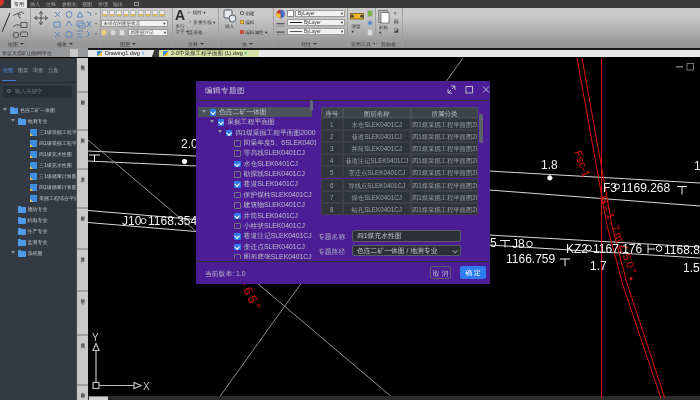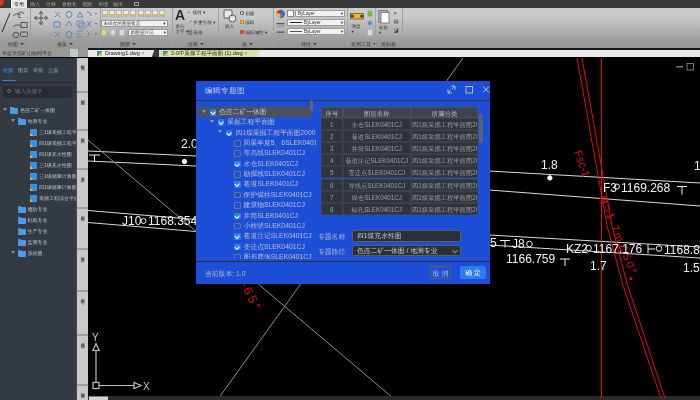--- a/index.html
+++ b/index.html
@@ -22,21 +22,21 @@
 .stab{position:absolute;top:9px;font-size:5.2px;color:#97a0aa;}
 .titem{position:absolute;height:11px;line-height:11px;font-size:5px;color:#c3c8ce;white-space:nowrap;}
 .tfold{position:absolute;width:8px;height:5.5px;background:#4f9be8;border-radius:1px;top:2.5px;}
 .tfold:before{content:"";position:absolute;left:0;top:-1.2px;width:3.5px;height:1.5px;background:#4f9be8;border-radius:1px;}
 .tdoc{position:absolute;width:6.5px;height:7px;background:#3f8fe0;top:2px;}
 .tdoc:before{content:"";position:absolute;left:0;bottom:0;border-left:3.5px solid #f0c030;border-top:3.5px solid transparent;border-bottom:0 solid transparent;border-right:3px solid transparent;width:0;height:0;}
 .tcaret{position:absolute;width:0;height:0;border-left:2.4px solid transparent;border-right:2.4px solid transparent;border-top:3.2px solid #8a929c;}
 
 #canvas{left:88px;top:57.5px;width:612px;height:342.5px;background:#000;}
 
-#dlg{left:196px;top:80.5px;width:294px;height:203.5px;background:#1d4ed8;font-size:7px;color:#c4c9cf;}
+#dlg{left:196px;top:80.5px;width:294px;height:203.5px;background:#4c1d95;font-size:7px;color:#c4c9cf;}
 #dlgtitle{position:absolute;left:9px;top:5px;font-size:7.5px;color:#ced2d7;letter-spacing:.5px;}
 .trow{position:absolute;height:10.35px;line-height:10.35px;white-space:nowrap;font-size:6.8px;color:#bcc1c8;}
 .cb{position:absolute;top:2px;width:6.5px;height:6.5px;border-radius:1px;}
 .cbon{background:#2e7ceb;}
 .cbon:after{content:"";position:absolute;left:1.4px;top:1px;width:2.6px;height:3.4px;border:solid #fff;border-width:0 1.2px 1.2px 0;transform:rotate(42deg);}
 .cboff{border:1px solid #70767e;}
 .dcaret{position:absolute;width:0;height:0;border-left:2.6px solid transparent;border-right:2.6px solid transparent;border-top:3.4px solid #9097a0;}
 .tri{display:inline-block;width:0;height:0;border-left:2px solid transparent;border-right:2px solid transparent;border-top:2.8px solid #3a3a3a;vertical-align:1px;margin-left:1px;}
 
 #ltable{position:absolute;left:125px;top:26px;width:157px;height:108.4px;font-size:6.3px;color:#a7acb3;}

